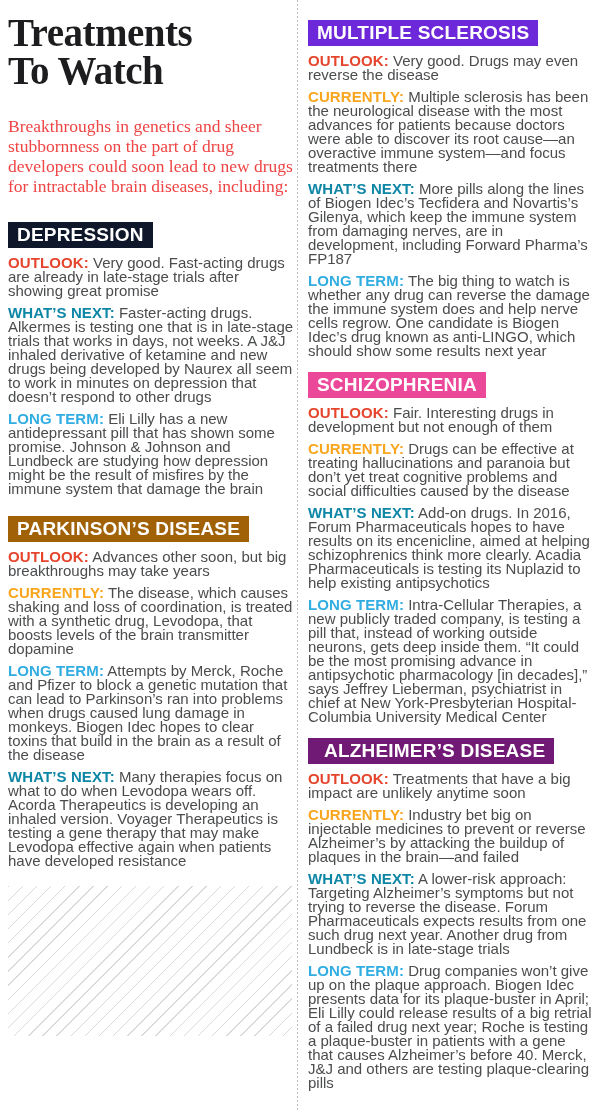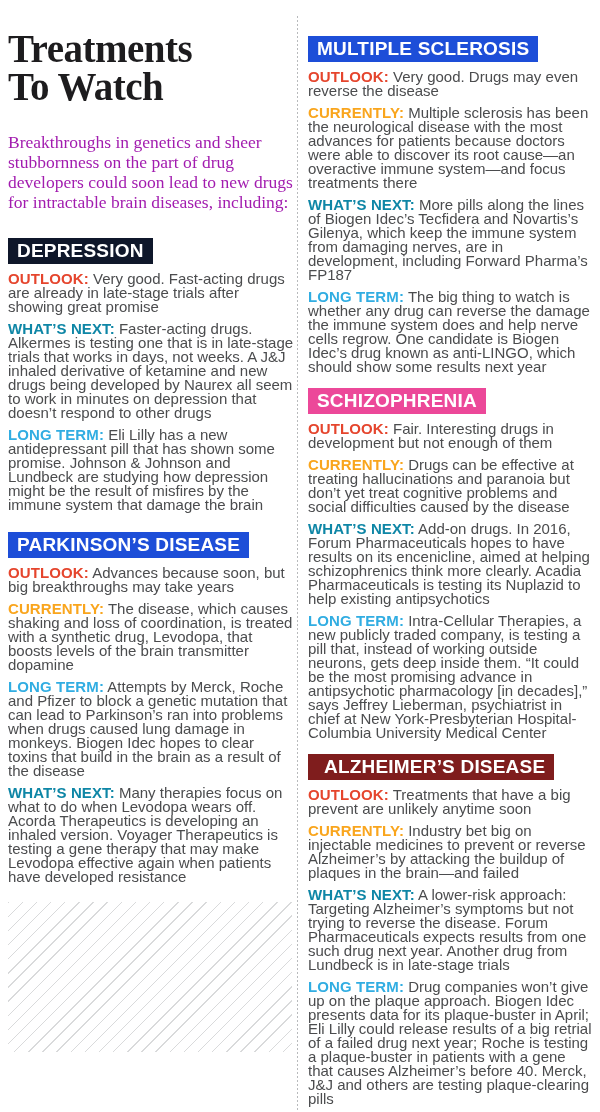--- a/index.html
+++ b/index.html
@@ -1,35 +1,35 @@
 <!DOCTYPE html>
 <html><head>
 <meta charset="utf-8">
 <style>
   html,body{margin:0;padding:0;}
   body{
     width:600px;height:1112px;overflow:hidden;position:relative;
     background:#ffffff;font-family:"Liberation Sans",sans-serif;
   }
-  .page{position:absolute;top:16px;left:0;width:600px;height:1076px;text-decoration:underline;}
+  .page{position:absolute;top:0;left:0;width:600px;height:1076px;text-decoration:underline;}
   .col{position:absolute;top:0;}
   .col-left{left:8px;width:286px;}
   .col-right{left:308px;width:285px;}
   .divider{
     position:absolute;left:297px;top:0;height:1112px;width:1px;
     background:repeating-linear-gradient(to bottom,#b8babc 0 2px,transparent 2px 4px);
   }
   .title{
     font-family:"Liberation Serif","DejaVu Serif",serif;
     font-weight:bold;font-size:39px;line-height:38px;
     color:#1d1c1e;letter-spacing:-0.5px;margin-top:14px;
   }
   .intro{
     font-family:"Liberation Serif","DejaVu Serif",serif;
-    font-size:17.5px;line-height:20px;color:#a21caf;
+    font-size:17.5px;line-height:20px;color:#ef4444;
     margin:25px 0 0 0;
   }
   .section{margin:0;}
   .badge{
     display:inline-block;color:#ffffff;font-weight:bold;
     font-size:19px;line-height:26px;padding:0 9px;letter-spacing:0.2px;
     white-space:nowrap;
   }
   .mt-dep{margin-top:26px;}
   .mt-park{margin-top:20px;}
@@ -58,52 +58,52 @@
     <p class="intro">Breakthroughs in genetics and sheer stubbornness on the part of drug developers could soon lead to new drugs for intractable brain diseases, including:</p>
 
     <section class="section mt-dep">
       <div class="badge" style="background-color: #0f172a;">DEPRESSION</div>
       <p class="entry"><span class="lbl" style="color: rgb(229, 69, 45);">OUTLOOK:</span> <span>Very good. Fast-acting drugs are already in late-stage trials after showing great promise</span></p>
       <p class="entry"><span class="lbl" style="color: rgb(14, 134, 166);">WHAT’S NEXT:</span> <span>Faster-acting drugs. Alkermes is testing one that is in late-stage trials that works in days, not weeks. A J&amp;J inhaled derivative of ketamine and new drugs being developed by Naurex all seem to work in minutes on depression that doesn’t respond to other drugs</span></p>
       <p class="entry"><span class="lbl" style="color: rgb(49, 173, 226);">LONG TERM:</span> <span>Eli Lilly has a new antidepressant pill that has shown some promise. Johnson &amp; Johnson and Lundbeck are studying how depression might be the result of misfires by the immune system that damage the brain</span></p>
     </section>
 
     <section class="section mt-park">
-      <div class="badge" style="background-color: #1d4ed8;">PARKINSON’S DISEASE</div>
-      <p class="entry"><span class="lbl" style="color: rgb(229, 69, 45);">OUTLOOK:</span> <span>Advances because soon, but big breakthroughs may take years</span></p>
+      <div class="badge" style="background-color: #a16207;">PARKINSON’S DISEASE</div>
+      <p class="entry"><span class="lbl" style="color: rgb(229, 69, 45);">OUTLOOK:</span> <span>Advances other soon, but big breakthroughs may take years</span></p>
       <p class="entry"><span class="lbl" style="color: rgb(249, 165, 29);">CURRENTLY:</span> <span>The disease, which causes shaking and loss of coordination, is treated with a synthetic drug, Levodopa, that boosts levels of the brain transmitter dopamine</span></p>
       <p class="entry"><span class="lbl" style="color: rgb(49, 173, 226);">LONG TERM:</span> <span>Attempts by Merck, Roche and Pfizer to block a genetic mutation that can lead to Parkinson’s ran into problems when drugs caused lung damage in monkeys. Biogen Idec hopes to clear toxins that build in the brain as a result of the disease</span></p>
       <p class="entry"><span class="lbl" style="color: rgb(14, 134, 166);">WHAT’S NEXT:</span> <span>Many therapies focus on what to do when Levodopa wears off. Acorda Therapeutics is developing an inhaled version. Voyager Therapeutics is testing a gene therapy that may make Levodopa effective again when patients have developed resistance</span></p>
     </section>
 
     <div class="hatch"></div>
   </div>
 
   <div class="divider"></div>
 
   <div class="col col-right">
 
     <section class="section mt-ms">
-      <div class="badge" style="background-color: #1d4ed8;">MULTIPLE SCLEROSIS</div>
+      <div class="badge" style="background-color: #6d28d9;">MULTIPLE SCLEROSIS</div>
       <p class="entry"><span class="lbl" style="color: rgb(229, 69, 45);">OUTLOOK:</span> <span>Very good. Drugs may even reverse the disease</span></p>
       <p class="entry"><span class="lbl" style="color: rgb(249, 165, 29);">CURRENTLY:</span> <span>Multiple sclerosis has been the neurological disease with the most advances for patients because doctors were able to discover its root cause—an overactive immune system—and focus treatments there</span></p>
       <p class="entry"><span class="lbl" style="color: rgb(14, 134, 166);">WHAT’S NEXT:</span> <span>More pills along the lines of Biogen Idec’s Tecfidera and Novartis’s Gilenya, which keep the immune system from damaging nerves, are in development, including Forward Pharma’s FP187</span></p>
       <p class="entry"><span class="lbl" style="color: rgb(49, 173, 226);">LONG TERM:</span> <span>The big thing to watch is whether any drug can reverse the damage the immune system does and help nerve cells regrow. One candidate is Biogen Idec’s drug known as anti-LINGO, which should show some results next year</span></p>
     </section>
 
     <section class="section mt-schizo">
       <div class="badge" style="background-color: #ec4899;">SCHIZOPHRENIA</div>
       <p class="entry"><span class="lbl" style="color: rgb(229, 69, 45);">OUTLOOK:</span> <span>Fair. Interesting drugs in development but not enough of them</span></p>
       <p class="entry"><span class="lbl" style="color: rgb(249, 165, 29);">CURRENTLY:</span> <span>Drugs can be effective at treating hallucinations and paranoia but don’t yet treat cognitive problems and social difficulties caused by the disease</span></p>
       <p class="entry"><span class="lbl" style="color: rgb(14, 134, 166);">WHAT’S NEXT:</span> <span>Add-on drugs. In 2016, Forum Pharmaceuticals hopes to have results on its encenicline, aimed at helping schizophrenics think more clearly. Acadia Pharmaceuticals is testing its Nuplazid to help existing antipsychotics</span></p>
       <p class="entry"><span class="lbl" style="color: rgb(49, 173, 226);">LONG TERM:</span> <span>Intra-Cellular Therapies, a new publicly traded company, is testing a pill that, instead of working outside neurons, gets deep inside them. “It could be the most promising advance in antipsychotic pharmacology [in decades],” says Jeffrey Lieberman, psychiatrist in chief at New York-Presbyterian Hospital-Columbia University Medical Center</span></p>
     </section>
 
     <section class="section mt-alz">
-      <div class="badge" style="background-color: #7f1d1d; padding-left: 16px;">ALZHEIMER’S DISEASE</div>
-      <p class="entry"><span class="lbl" style="color: rgb(229, 69, 45);">OUTLOOK:</span> <span>Treatments that have a big prevent are unlikely anytime soon</span></p>
+      <div class="badge" style="background-color: #701a75; padding-left: 16px;">ALZHEIMER’S DISEASE</div>
+      <p class="entry"><span class="lbl" style="color: rgb(229, 69, 45);">OUTLOOK:</span> <span>Treatments that have a big impact are unlikely anytime soon</span></p>
       <p class="entry"><span class="lbl" style="color: rgb(249, 165, 29);">CURRENTLY:</span> <span>Industry bet big on injectable medicines to prevent or reverse Alzheimer’s by attacking the buildup of plaques in the brain—and failed</span></p>
       <p class="entry"><span class="lbl" style="color: rgb(14, 134, 166);">WHAT’S NEXT:</span> <span>A lower-risk approach: Targeting Alzheimer’s symptoms but not trying to reverse the disease. Forum Pharmaceuticals expects results from one such drug next year. Another drug from Lundbeck is in late-stage trials</span></p>
       <p class="entry"><span class="lbl" style="color: rgb(49, 173, 226);">LONG TERM:</span> <span>Drug companies won’t give up on the plaque approach. Biogen Idec presents data for its plaque-buster in April; Eli Lilly could release results of a big retrial of a failed drug next year; Roche is testing a plaque-buster in patients with a gene that causes Alzheimer’s before 40. Merck, J&amp;J and others are testing plaque-clearing pills</span></p>
     </section>
 
   </div>
 </div>
 
 </body></html>

